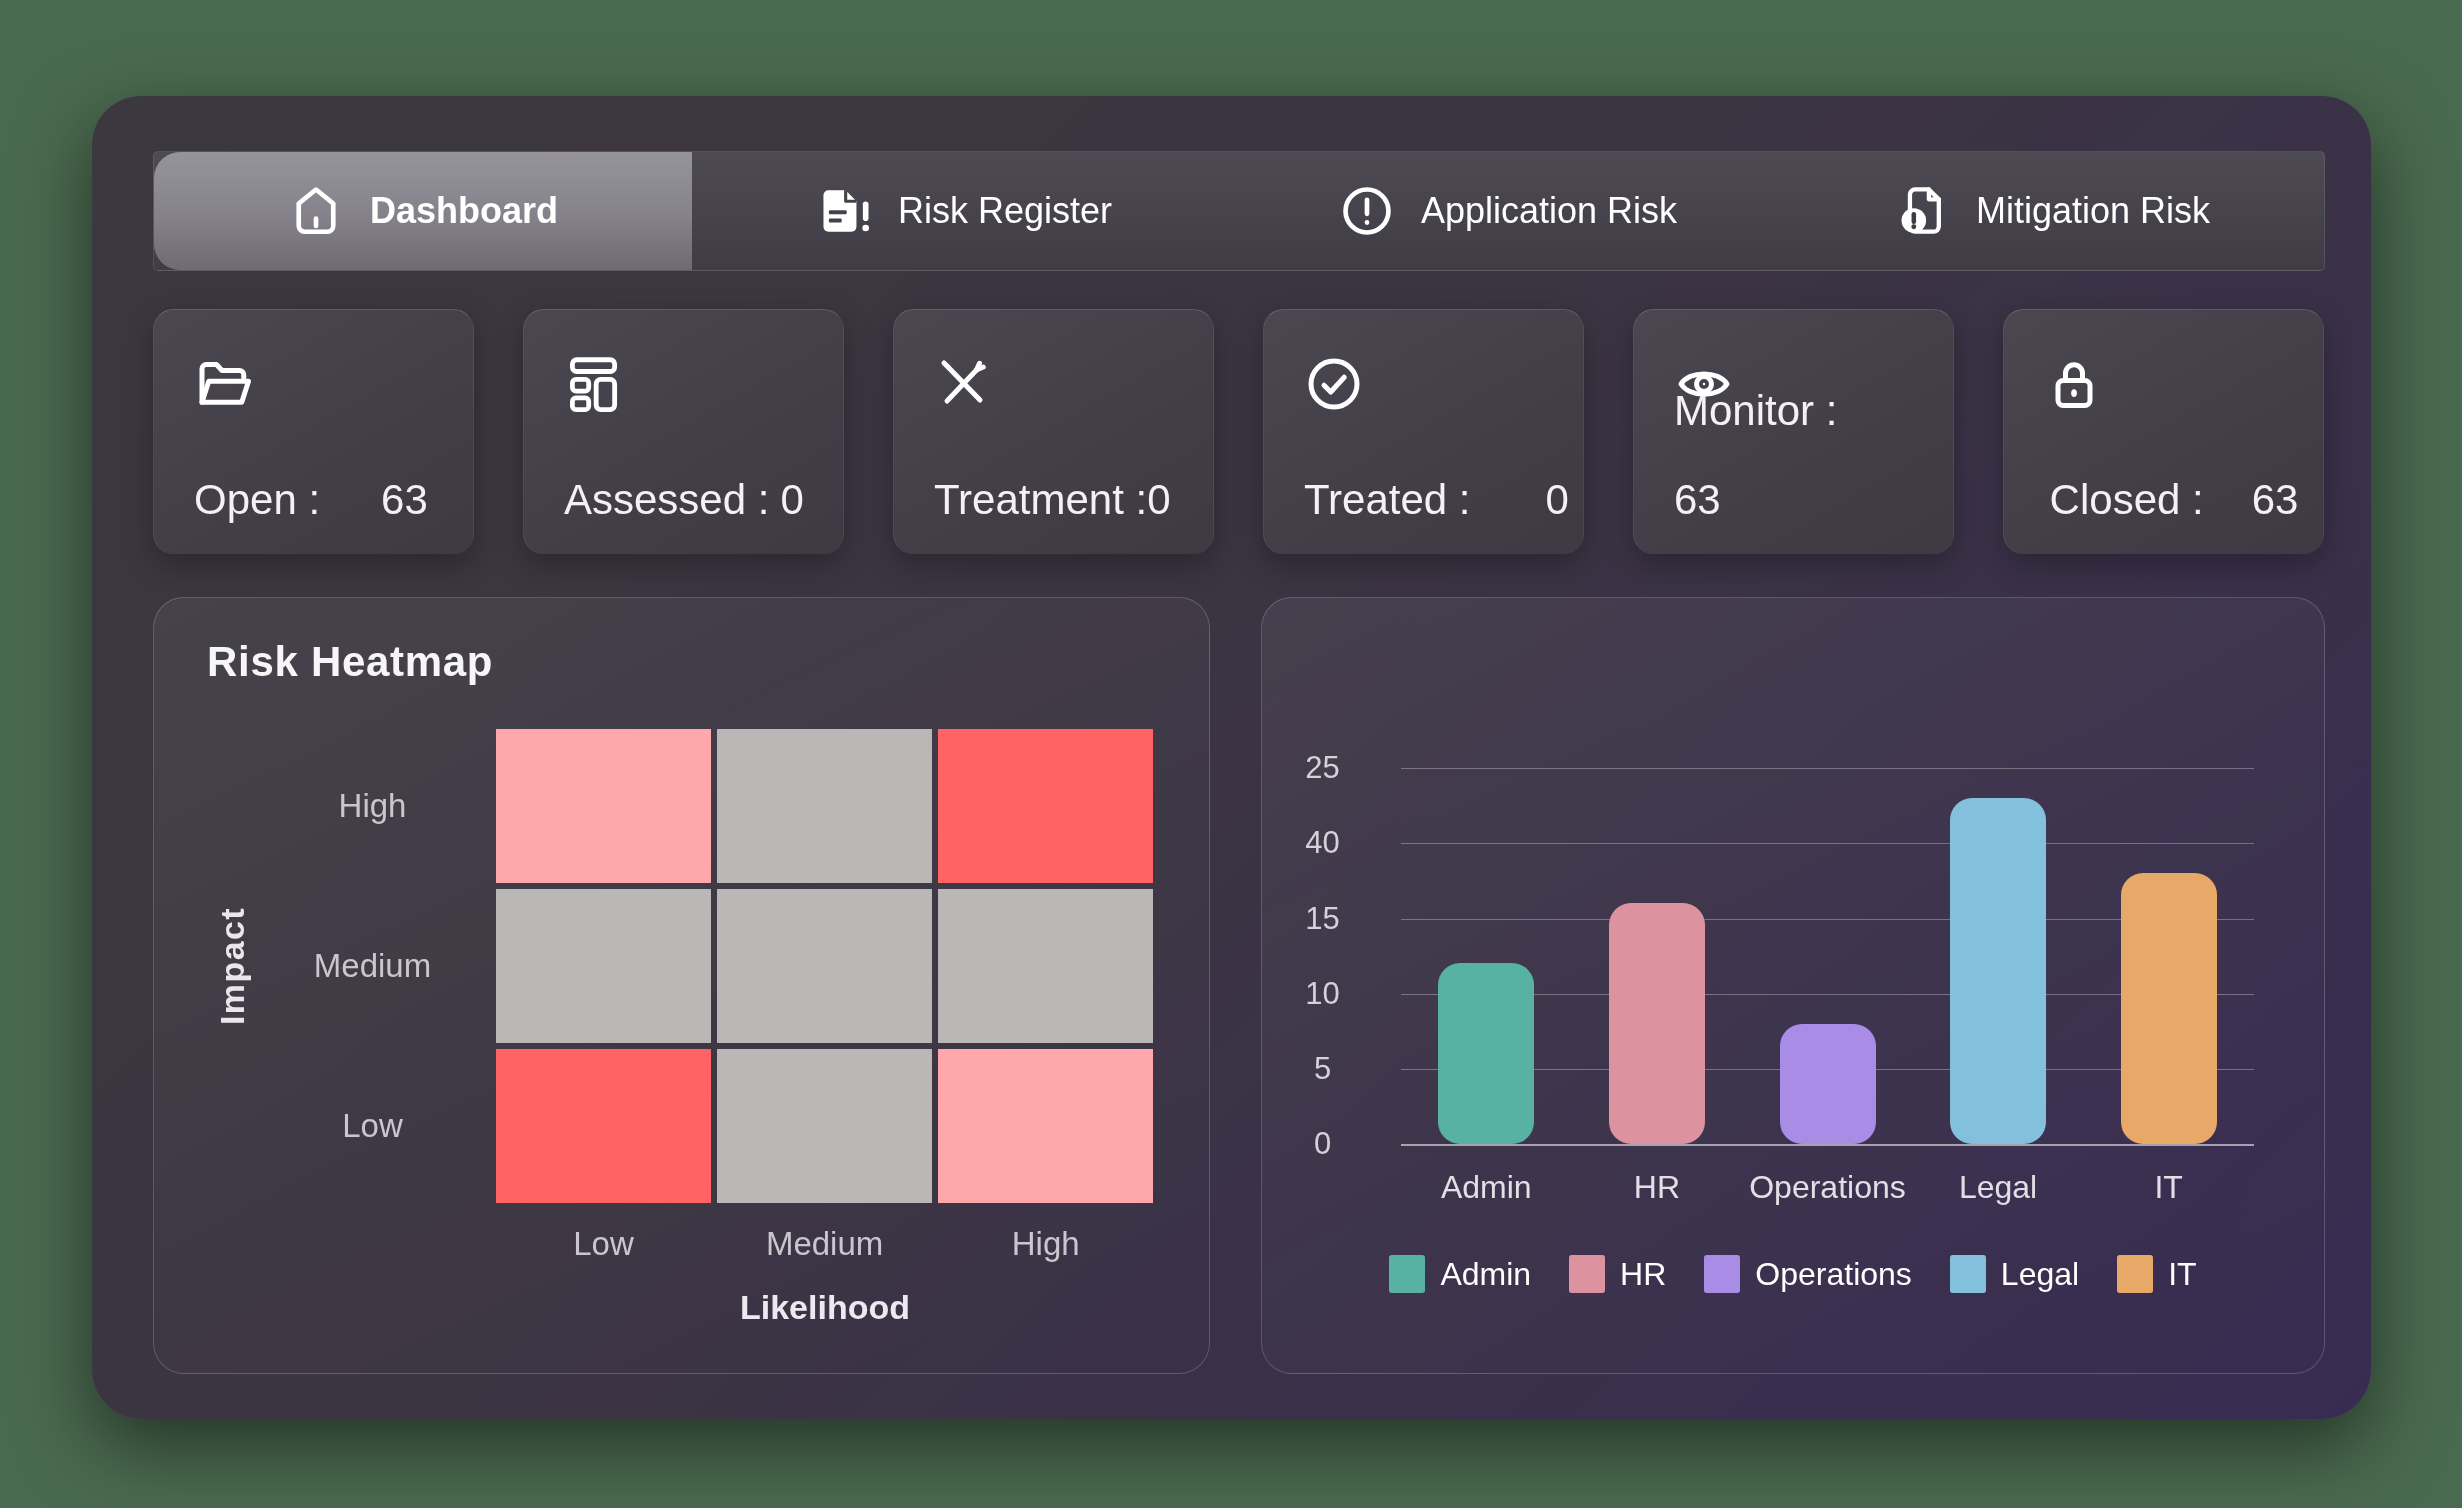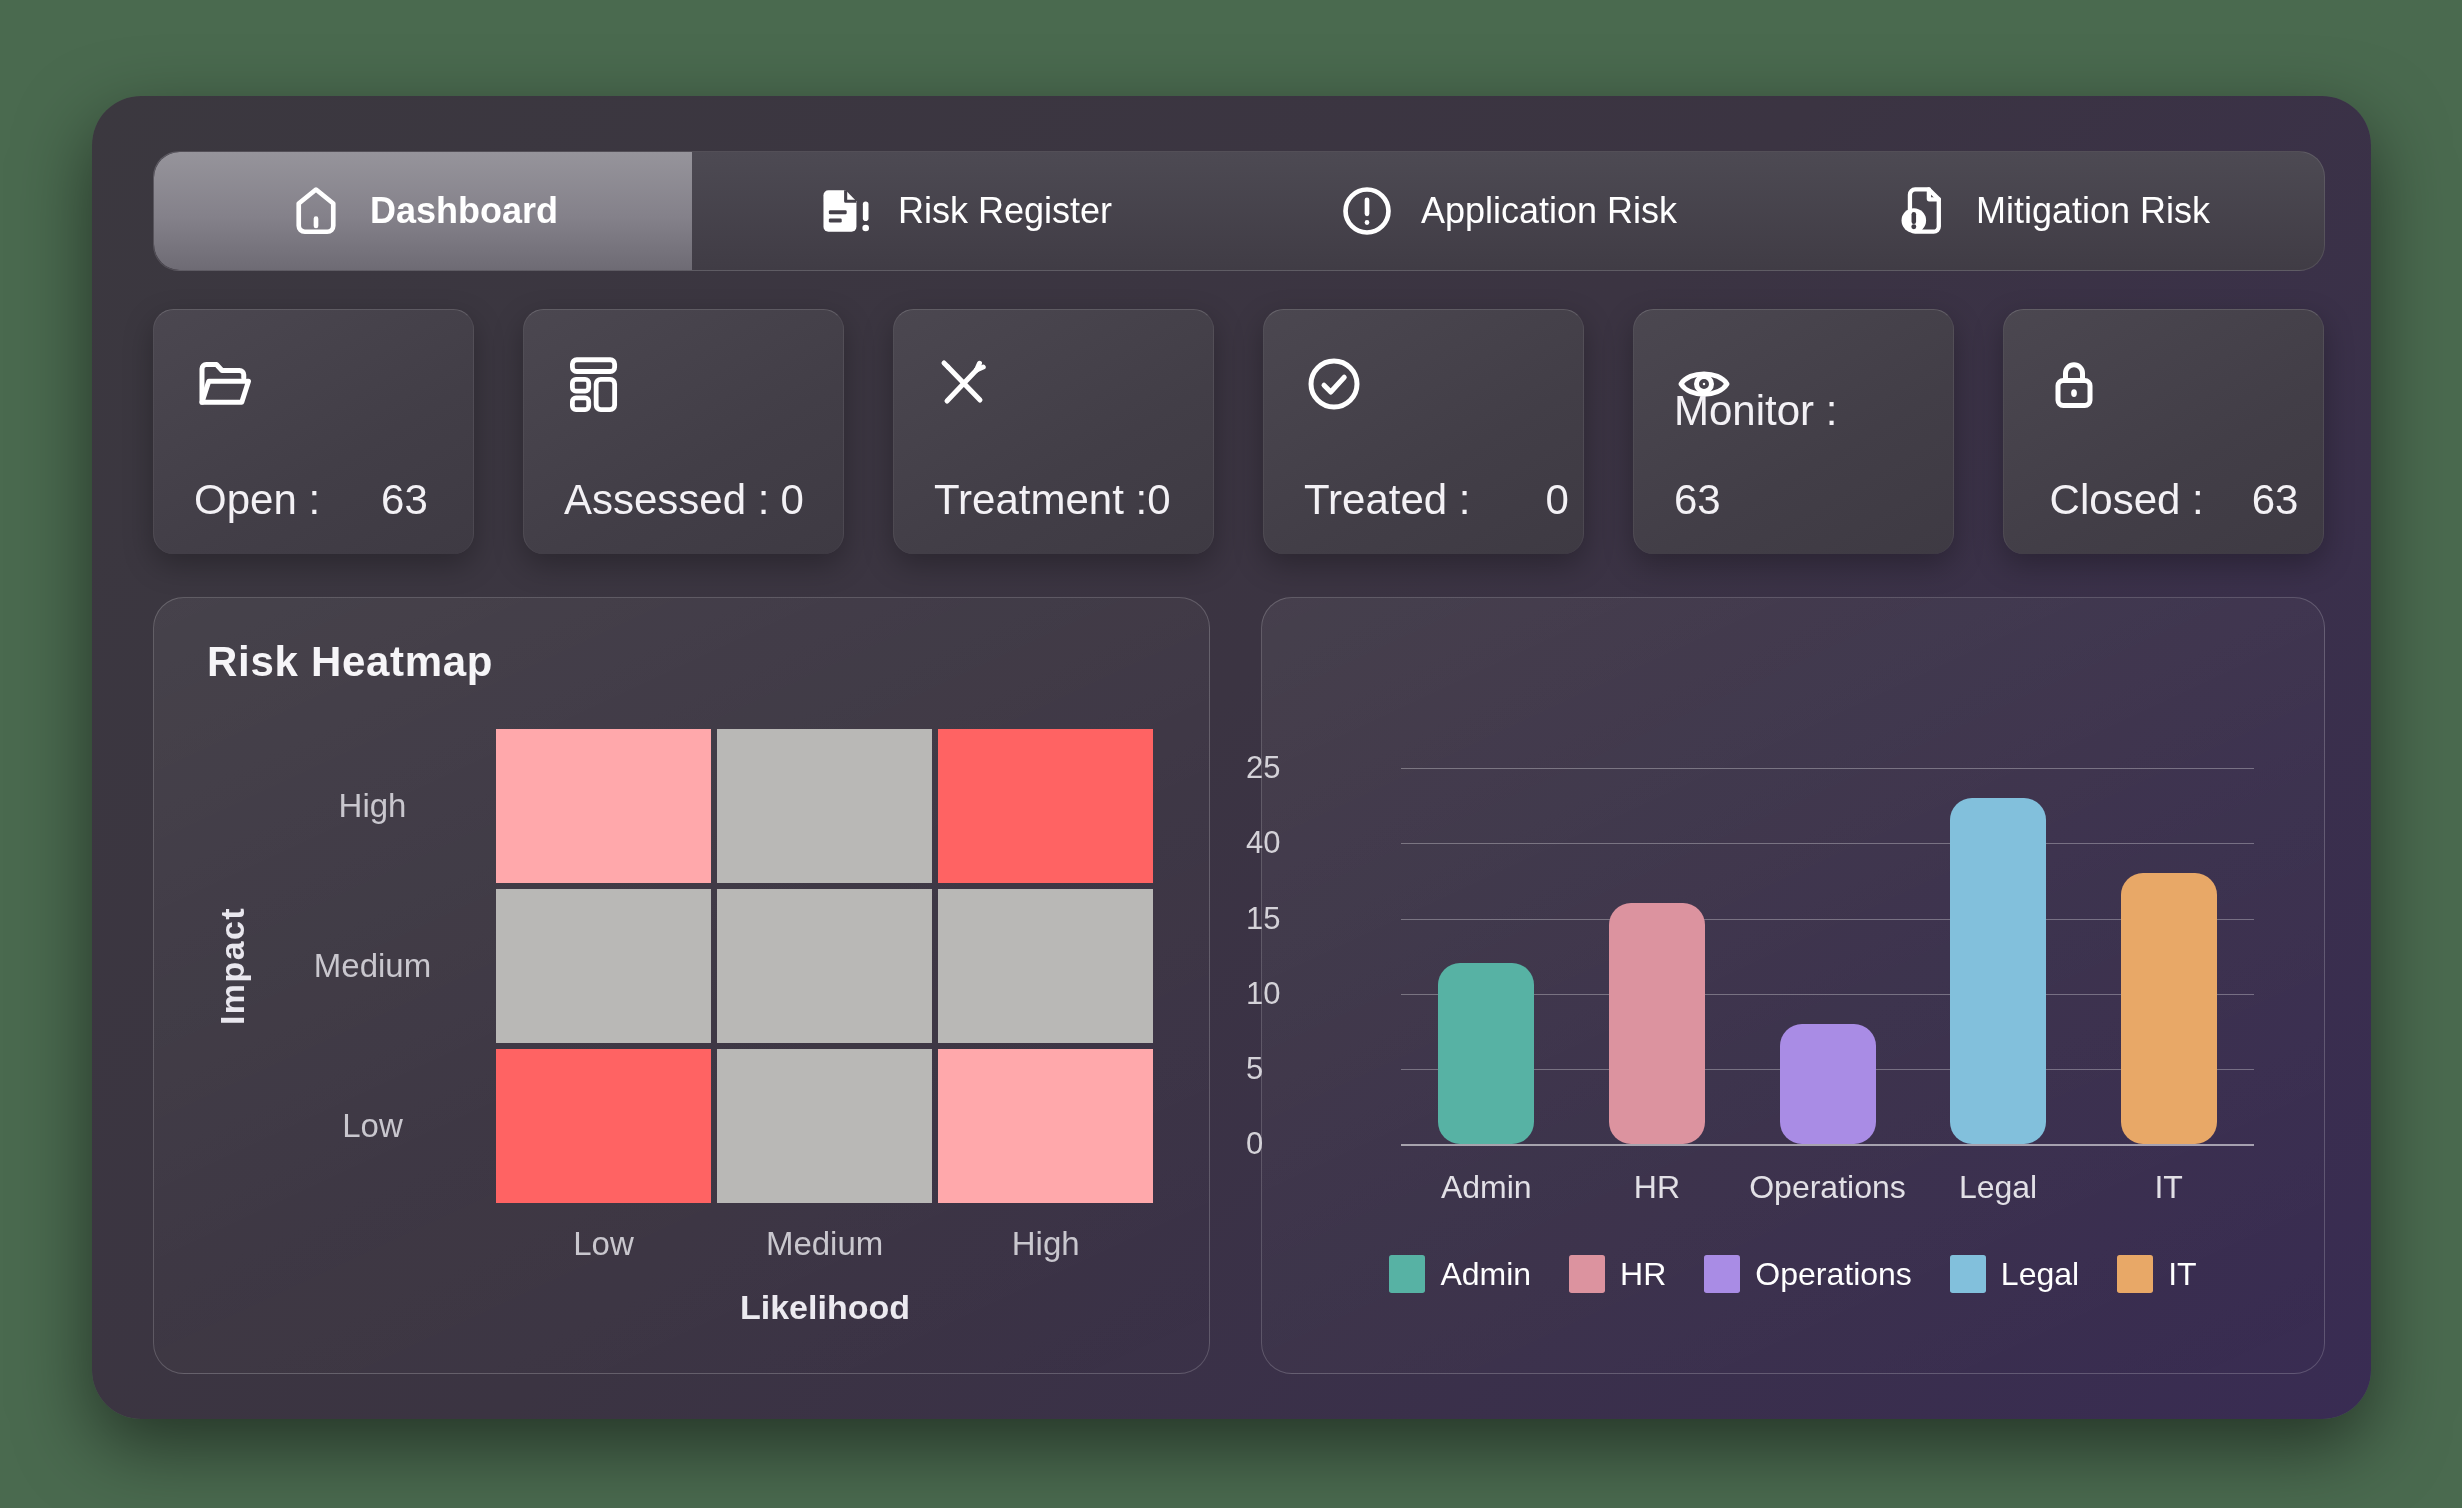--- a/index.html
+++ b/index.html
@@ -11,21 +11,21 @@
   }
   .app{
     position:absolute;left:92px;top:96px;width:2279px;height:1323px;
     border-radius:49px;
     background:linear-gradient(135deg,#3b383f 0%,#3b3442 48%,#392c53 100%);
     box-shadow:0 27px 75px rgba(0,0,0,.5);
   }
   
   .nav{
     position:absolute;left:61px;top:55px;width:2172px;height:120px;
-    border-radius:26px;overflow:hidden;
+    border-radius:5px;overflow:hidden;
     background:linear-gradient(180deg,#4d4a53 0%,#403c45 100%);
     border:1.4px solid rgba(255,255,255,.10);
     display:flex;box-sizing:border-box;
   }
   .tab{
     flex:1;display:flex;align-items:center;justify-content:center;gap:26px;
     color:#fff;font-size:36px;font-weight:500;cursor:default;white-space:nowrap;
   }
   .tab.active{
     flex:0 0 538px;
@@ -95,21 +95,21 @@
   #hmColLabels span{text-align:center;font-size:33px;color:#c9c7ce;}
   #hmXLabel{
     position:absolute;left:342px;top:690px;width:658px;text-align:center;
     font-size:34px;font-weight:600;color:#eceaf0;
   }
   
   #plot{position:absolute;left:139px;top:170px;width:853px;height:376px;}
   .gridline{position:absolute;left:0;width:100%;height:1.4px;background:rgba(255,255,255,.30);}
   .gridline.baseline{background:rgba(255,255,255,.55);height:2px;}
   .ytick{
-    position:absolute;right:100%;margin-right:46px;width:109px;text-align:left;
+    position:absolute;right:100%;margin-right:24px;width:109px;text-align:center;
     transform:translateY(-50%);font-size:31px;color:#d4d2d8;
   }
   .bar{position:absolute;bottom:0;width:96px;border-radius:22px;}
   #xlabels{position:absolute;left:139px;top:571px;width:853px;display:flex;}
   #xlabels span{flex:1;text-align:center;font-size:32px;color:#e2e0e6;}
   #legend{
     position:absolute;left:0;top:657px;width:100%;
     display:flex;justify-content:center;align-items:center;gap:38px;
   }
   .legend-item{display:flex;align-items:center;gap:15px;font-size:32px;color:#fff;}

